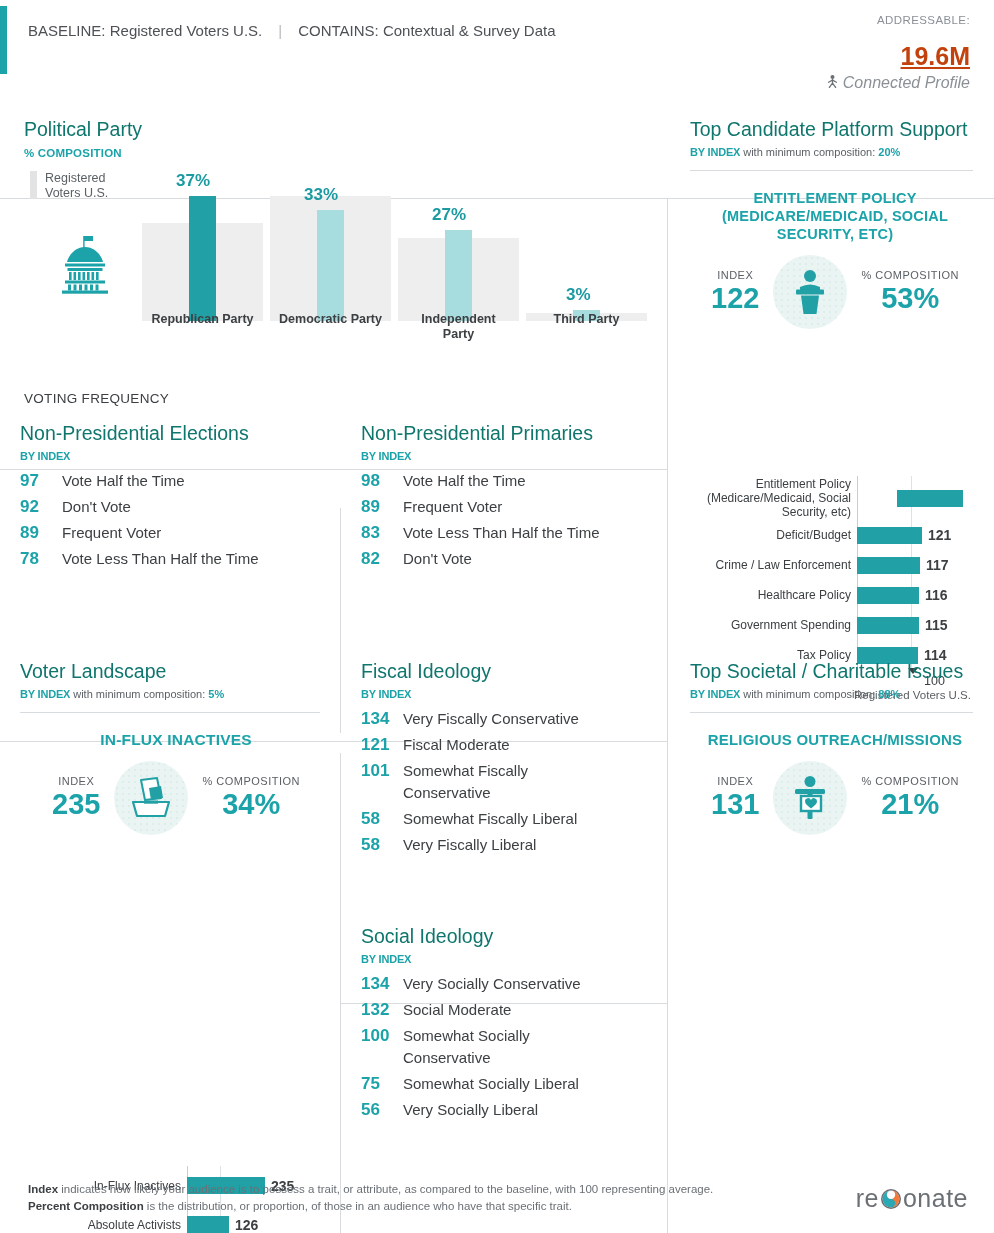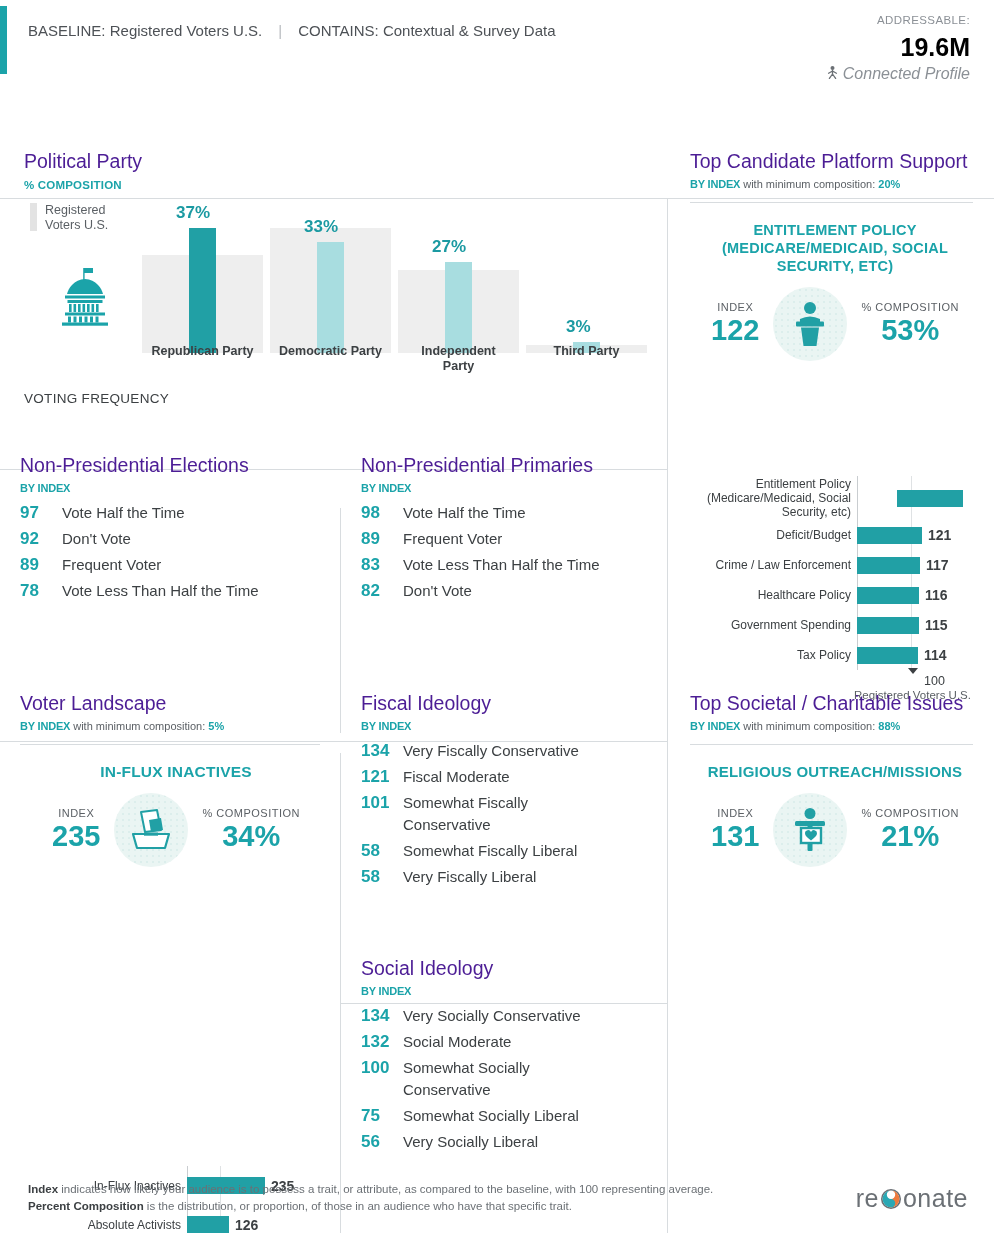--- a/index.html
+++ b/index.html
@@ -24,35 +24,35 @@
   }
   .subline {
     margin-top: 8px; font-size: 15px; color: #4d5156;
     display: flex; align-items: center; gap: 0;
   }
   .subline .sep { color: #b8bcc0; margin: 0 16px; }
   .addressable {
     position: absolute; right: 24px; top: 14px; text-align: right;
   }
   .addr-label { font-size: 11.5px; color: #8b9096; letter-spacing: .4px; }
-  .addr-value { font-size: 25px; font-weight: 700; color: #000000; line-height: 30px; margin-top: 6px;}
+  .addr-value { font-size: 25px; font-weight: 700; color: #c2410c; line-height: 30px; margin-top: 15px; text-decoration: underline;}
   .addr-sub {
     font-size: 16px; color: #8b9096; font-style: italic;
     display: flex; align-items: center; justify-content: flex-end; gap: 5px; margin-top: 3px;
   }
 
   
   .grid { position: relative; }
   .vrule { position: absolute; background: #d8dcdf; width: 1px; }
   .hrule { position: absolute; background: #d8dcdf; height: 1px; }
 
   .panel { position: absolute; }
 
   .panel-title {
-    font-size: 19.5px; font-weight: 400; color: #4c1d95; line-height: 23px; margin-top: 32px;
+    font-size: 19.5px; font-weight: 400; color: #0f766e; line-height: 23px;
   }
   .byindex {
     margin-top: 5px; font-size: 11px; color: #5a5f64;
   }
   .byindex b { color: #1ba3a9; font-weight: 700; letter-spacing: -.2px; }
   .byindex .pct { color: #1ba3a9; font-weight: 700; }
   .kicker {
     font-size: 11.5px; font-weight: 700; color: #1ba3a9; letter-spacing: .2px; margin-top: 6px;
   }
   .section-cap {

